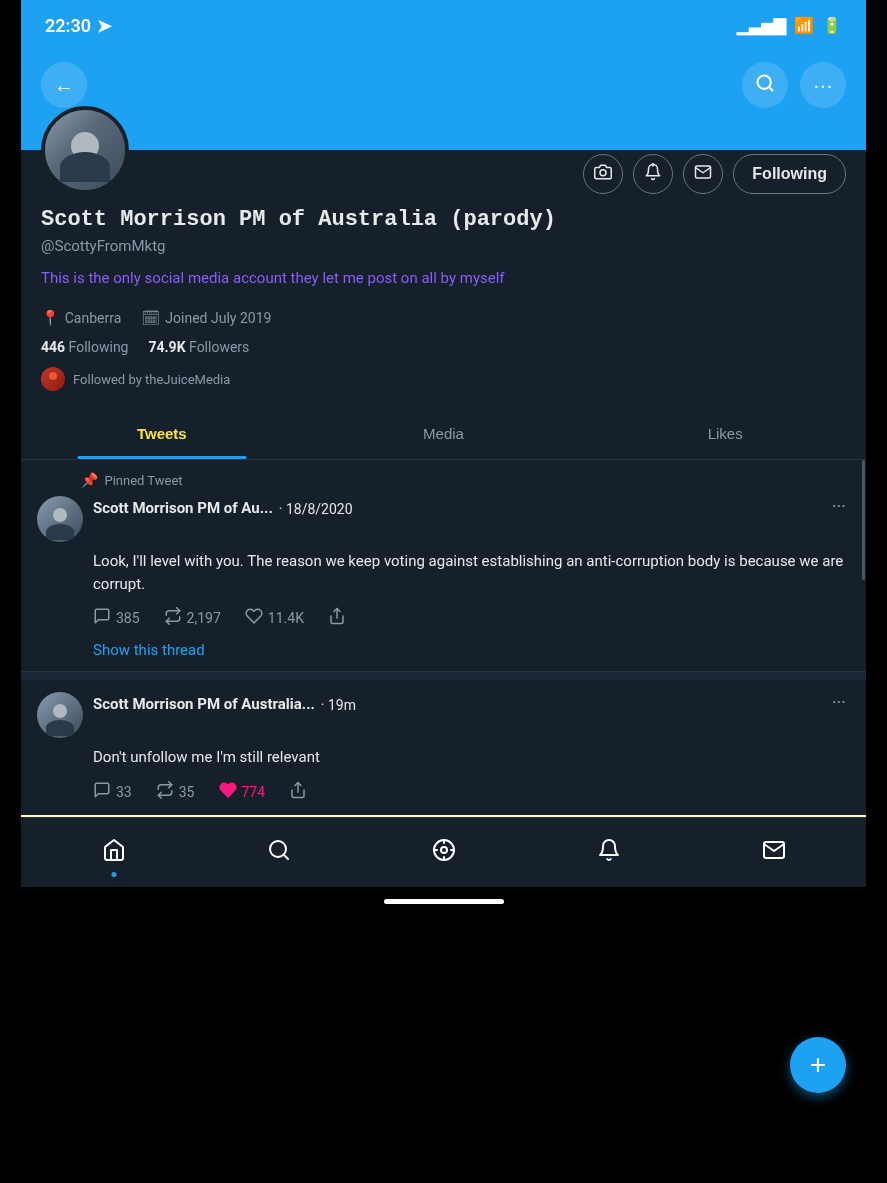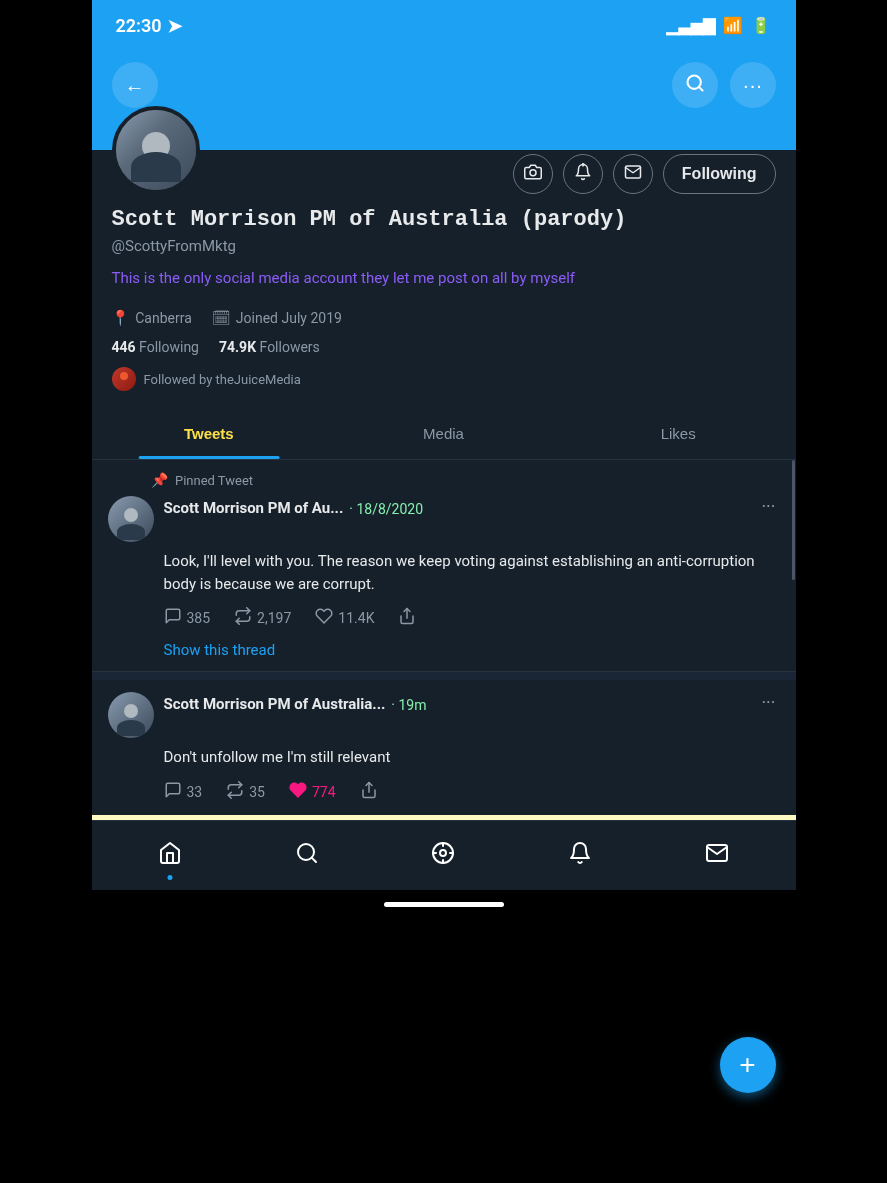--- a/index.html
+++ b/index.html
@@ -6,21 +6,21 @@
     * { margin: 0; padding: 0; box-sizing: border-box; }
     body {
       background: #000;
       display: flex;
       justify-content: center;
       align-items: flex-start;
       min-height: 100vh;
       font-family: -apple-system, BlinkMacSystemFont, 'Segoe UI', Roboto, sans-serif;
     }
     .phone {
-      width: 704px;
+      width: 845px;
       min-height: 1183px;
       background: #000;
       position: relative;
       overflow: hidden;
     }
     
     .status-bar {
       background: #1da1f2;
       height: 50px;
       display: flex;
@@ -303,21 +303,21 @@
       flex: 1;
       flex-wrap: wrap;
     }
     .tweet-name {
       font-size: 15px;
       font-weight: 700;
       color: #e7e9ea;
     }
     .tweet-date {
       font-size: 14px;
-      color: #86efac;
+      color: #e5e5e5;
     }
     .tweet-more {
       margin-left: auto;
       color: #8b98a5;
       font-size: 18px;
       cursor: pointer;
       padding: 0 4px;
     }
     .tweet-content {
       font-size: 15px;
@@ -342,21 +342,21 @@
       margin-top: 12px;
       color: #1da1f2;
       font-size: 15px;
       cursor: pointer;
     }
 
     
     .tweet-container2 {
       background: #15202b;
       padding: 12px 16px;
-      border-bottom: 5px solid #fef9c3;
+      border-bottom: 2px solid #fef9c3;
     }
 
     
     .bottom-nav {
       background: #15202b;
       height: 70px;
       display: flex; align-items: center;
       border-top: 1px solid #253341;
       padding: 0 10px;
     }

